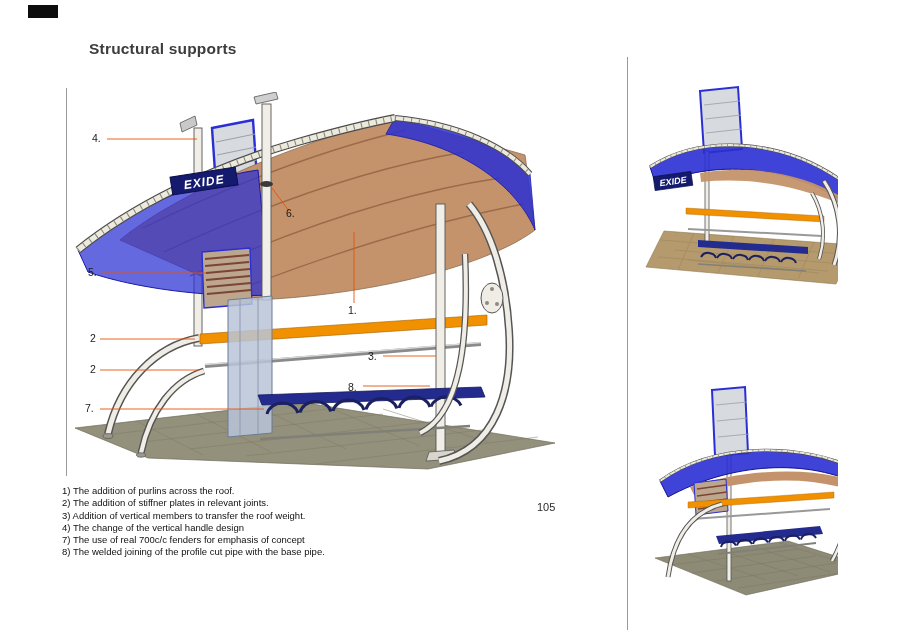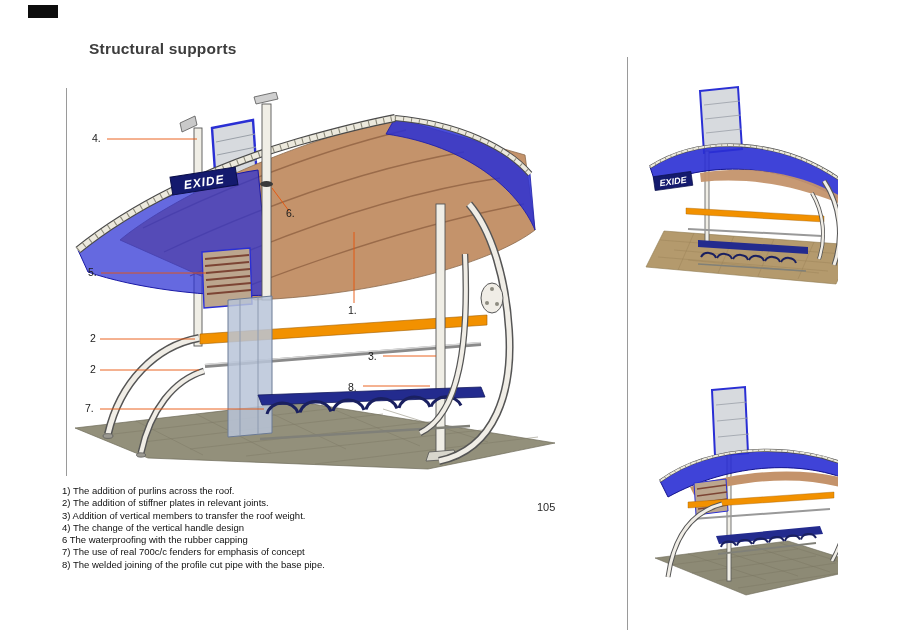--- a/index.html
+++ b/index.html
@@ -158,21 +158,20 @@
     <span class="callout" style="left:300px;top:259px">3.</span>
     <span class="callout" style="left:280px;top:290px">8.</span>
     <span class="pagenum" style="left:469px;top:362px">105</span>
   </figure>
 
   <div class="notes">
     <div>1) The addition of purlins across the roof.</div>
     <div>2) The addition of stiffner plates in relevant joints.</div>
     <div>3) Addition of vertical members to transfer the roof weight.</div>
     <div>4) The change of the vertical handle design</div>
-    <div>6 The waterproofing with the rubber capping</div>
     <div>7) The use of real 700c/c fenders for emphasis of concept</div>
     <div>8) The welded joining of the profile cut pipe with the base pipe.</div>
   </div>
 
   <figure class="fig-134">
     <svg viewBox="0 0 240 200" width="240" height="200">
       <g>
         <polygon points="26,146 216,160 198,199 8,182" fill="#b49a6d" stroke="#8f7a50" stroke-width="0.6"></polygon>
         <path d="M22,155 L205,169 M36,165 L193,178 M50,175 L181,188 M20,172 L190,186" stroke="#9a8257" stroke-width="0.45" fill="none"></path>
         <path d="M56,148 L40,185 M96,151 L80,188 M136,154 L120,191 M176,157 L160,194" stroke="#9a8257" stroke-width="0.45" fill="none"></path>

